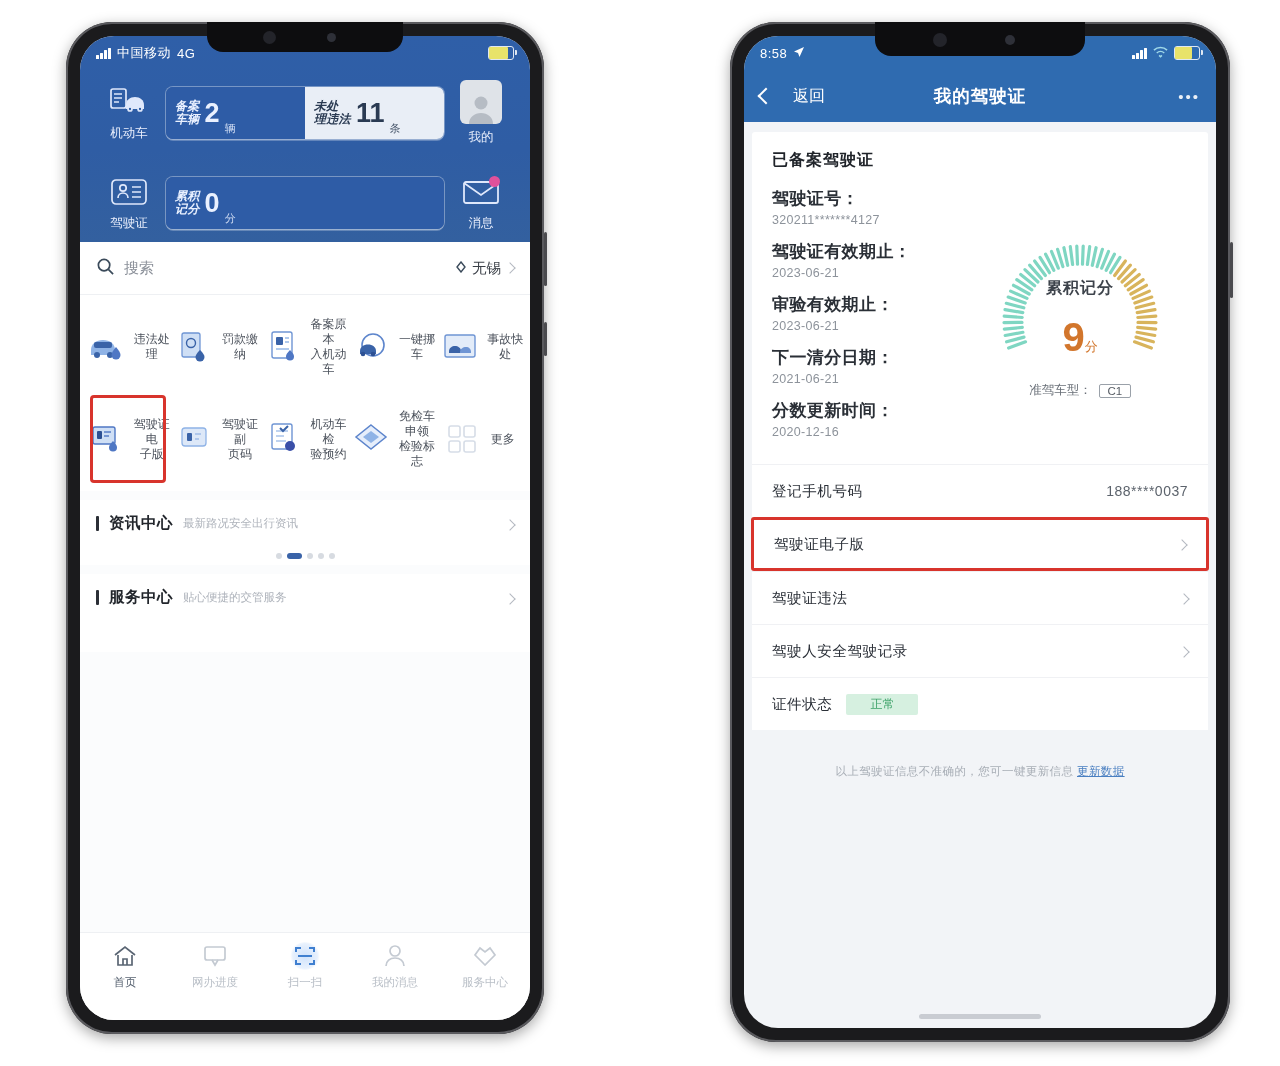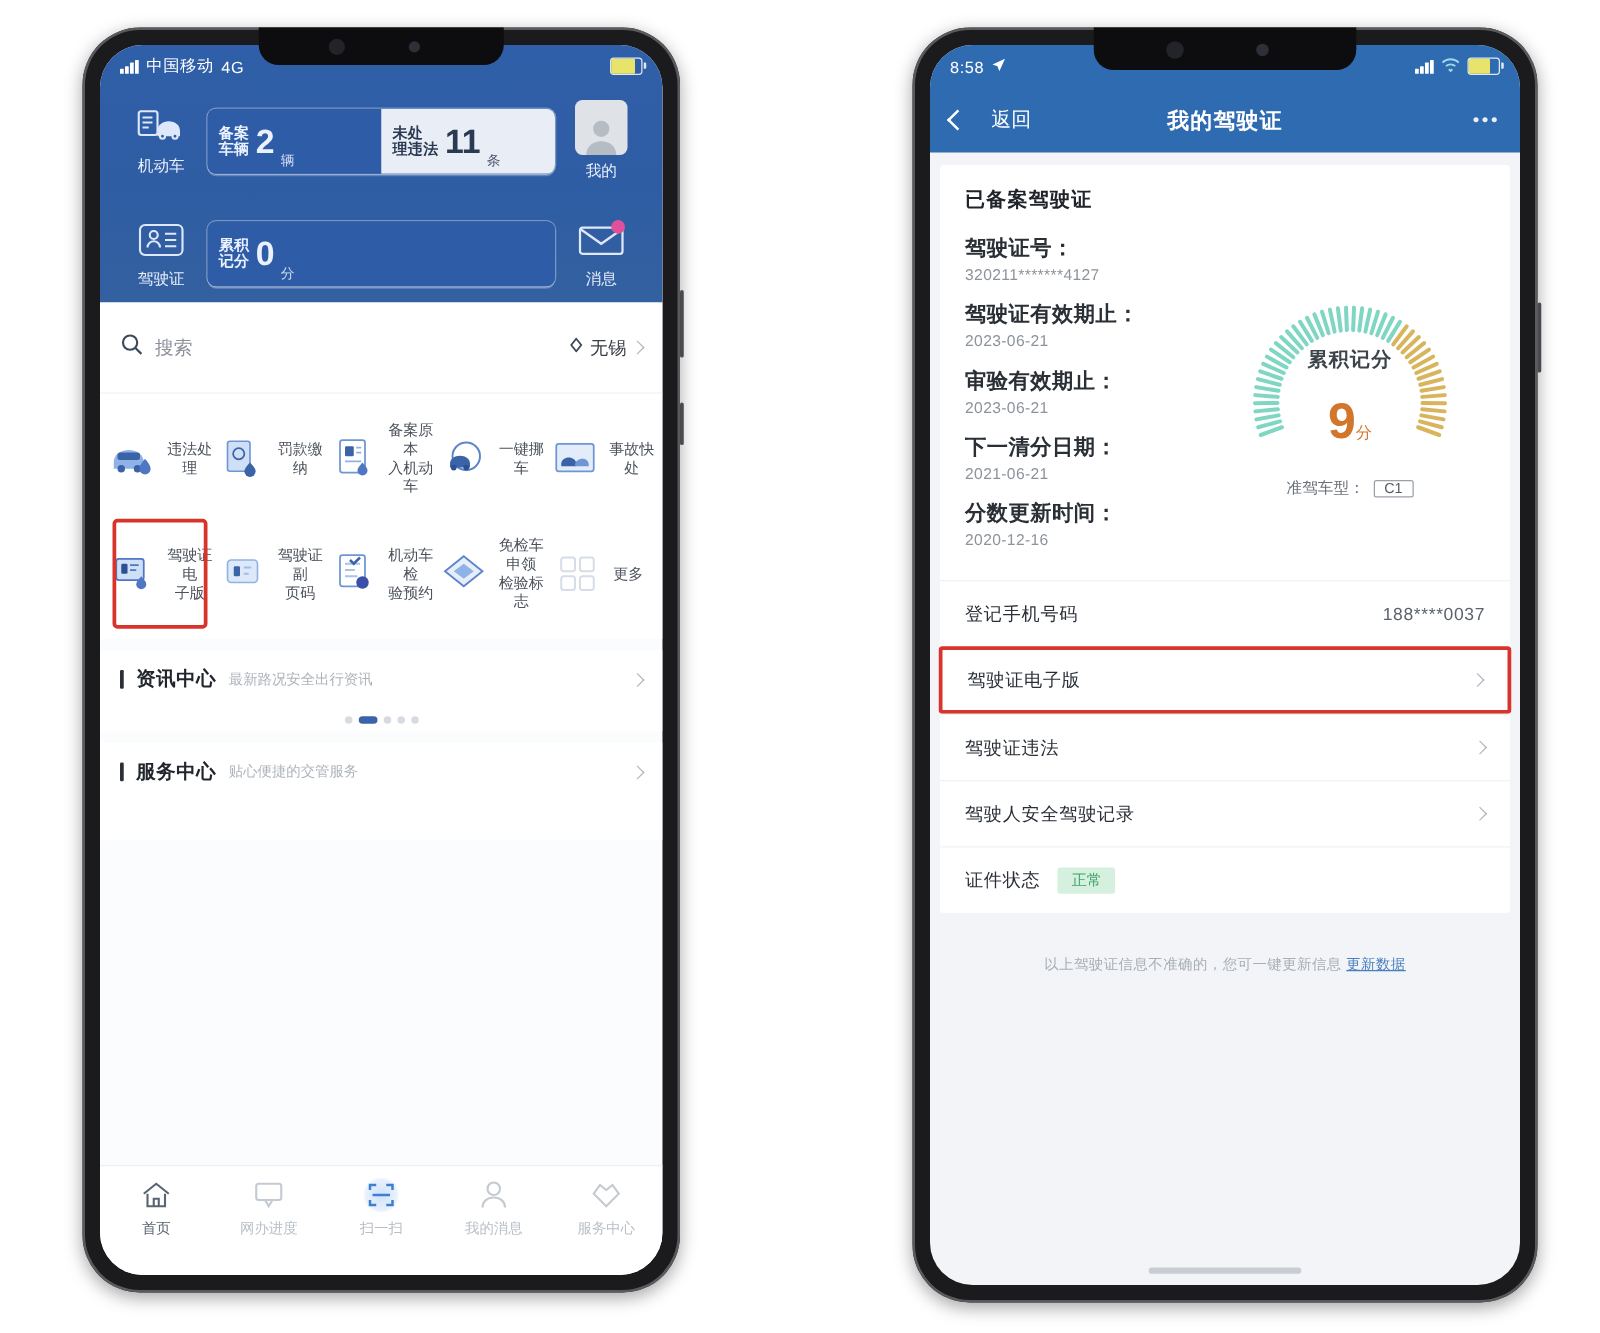--- a/index.html
+++ b/index.html
@@ -38,30 +38,30 @@
   .hero-row{display:flex;align-items:center;padding:4px 12px 0;}
   .hero-side{width:76px;display:flex;flex-direction:column;align-items:center;gap:5px;color:#e8eefc;font-size:12.5px;}
   .hero-ic{width:42px;height:36px;display:flex;align-items:center;justify-content:center;}
   .hero-ic svg{display:block}
   .hero-center{flex:1;display:flex;justify-content:center;}
   .statcard{width:278px;height:52px;display:flex;border-radius:7px;overflow:hidden;
             box-shadow:0 2px 0 rgba(255,255,255,.25), 0 0 0 1px rgba(255,255,255,.35);}
   .statcard .half{flex:1;display:flex;align-items:center;gap:5px;padding:0 9px;}
   .statcard .half.dark{background:#2e5ca6;color:#eaf1ff;}
   .statcard .half.light{background:#e9eef6;color:#2a3a52;}
-  .sc-lab{font-size:12px;line-height:1.12;font-weight:bold;letter-spacing:.3px;white-space:pre-line;}
+  .sc-lab{font-size:12px;line-height:1.12;font-weight:bold;letter-spacing:.3px;white-space:pre-line;font-style:italic;}
   .sc-num{font-size:27px;font-weight:bold;line-height:1;}
   .sc-unit{font-size:11px;align-self:flex-end;padding-bottom:3px;opacity:.85;}
   .sc-date{display:flex;flex-direction:column;align-items:flex-end;margin-left:auto;line-height:1.1;}
   .sc-date .y{font-size:11.5px;}
   .sc-date .d{font-size:19px;font-weight:bold;}
   .avatar{width:42px;height:44px;border-radius:6px;background:#dfe3e8;display:flex;align-items:flex-end;justify-content:center;overflow:hidden;}
   .badge-dot{position:absolute;right:-2px;top:-3px;width:11px;height:11px;border-radius:50%;background:#e0519b;}
 
-  .l-search{background:#fff;display:flex;align-items:center;height:52px;padding:10px 16px;gap:9px;
+  .l-search{background:#fff;display:flex;align-items:center;height:52px;padding:0 16px;gap:9px;
             border-bottom:1px solid #eef0f3;}
   .l-search .ph{color:#8b9099;font-size:15px;}
   .l-search .right{margin-left:auto;display:flex;align-items:center;gap:5px;color:#3a3f47;font-size:14.5px;}
   .chev{display:inline-block;width:7px;height:7px;border-right:1.6px solid #b3b8c0;border-bottom:1.6px solid #b3b8c0;transform:rotate(-45deg);}
 
   .grid{background:#fff;padding:16px 4px 12px;}
   .grid-row{display:flex;}
   .cell{flex:1;display:flex;flex-direction:row;align-items:center;gap:7px;padding:6px 2px 10px;position:relative;}
   .cell .lab{font-size:12px;color:#4c525c;text-align:center;line-height:1.25;white-space:pre-line;}
   .cell .gi{width:44px;height:42px;display:flex;align-items:center;justify-content:center;}
@@ -118,21 +118,21 @@
   .lic-type{font-size:12.5px;color:#6a7078;margin-top:-4px;display:flex;align-items:center;gap:7px;}
   .lic-type b{display:inline-block;min-width:22px;padding:0 4px;border:1px solid #9aa1a9;border-radius:2px;
               font-size:11.5px;font-weight:normal;text-align:center;color:#555b63;}
 
   .rows{background:#fff;margin:0 8px;}
   .row{display:flex;align-items:center;height:52px;padding:0 20px;border-top:1px solid #f0f1f4;position:relative;}
   .row .rl{font-size:14.5px;color:#2b3038;letter-spacing:.6px;}
   .row .rr{margin-left:auto;font-size:14px;color:#5c636c;letter-spacing:.5px;}
   .row .rc{margin-left:auto;}
   .row.hl{border:3px solid #d8342c;border-radius:3px;height:48px;margin:0 -1px;}
-  .pill{margin-left:14px;background:#d6f0e0;color:#3fa36a;font-size:12px;padding:2px 11px;border-radius:2px;text-align:center;}
+  .pill{margin-left:14px;background:#d6f0e0;color:#3fa36a;font-size:12px;padding:2px 24px;border-radius:2px;text-align:center;}
   .foot{text-align:center;font-size:11.5px;color:#a8aeb6;padding:34px 20px 0;letter-spacing:.4px;}
   .foot a{color:#4a7fc1;text-decoration:underline;}
 </style>
 </head>
 <body>
 
 <div class="phone" id="phoneLeft">
   <div class="notch">
     <span class="cam" style="left:56px;top:9px;width:13px;height:13px;"></span>
     <span class="cam" style="left:120px;top:11px;width:9px;height:9px;background:#2e3038;"></span>

